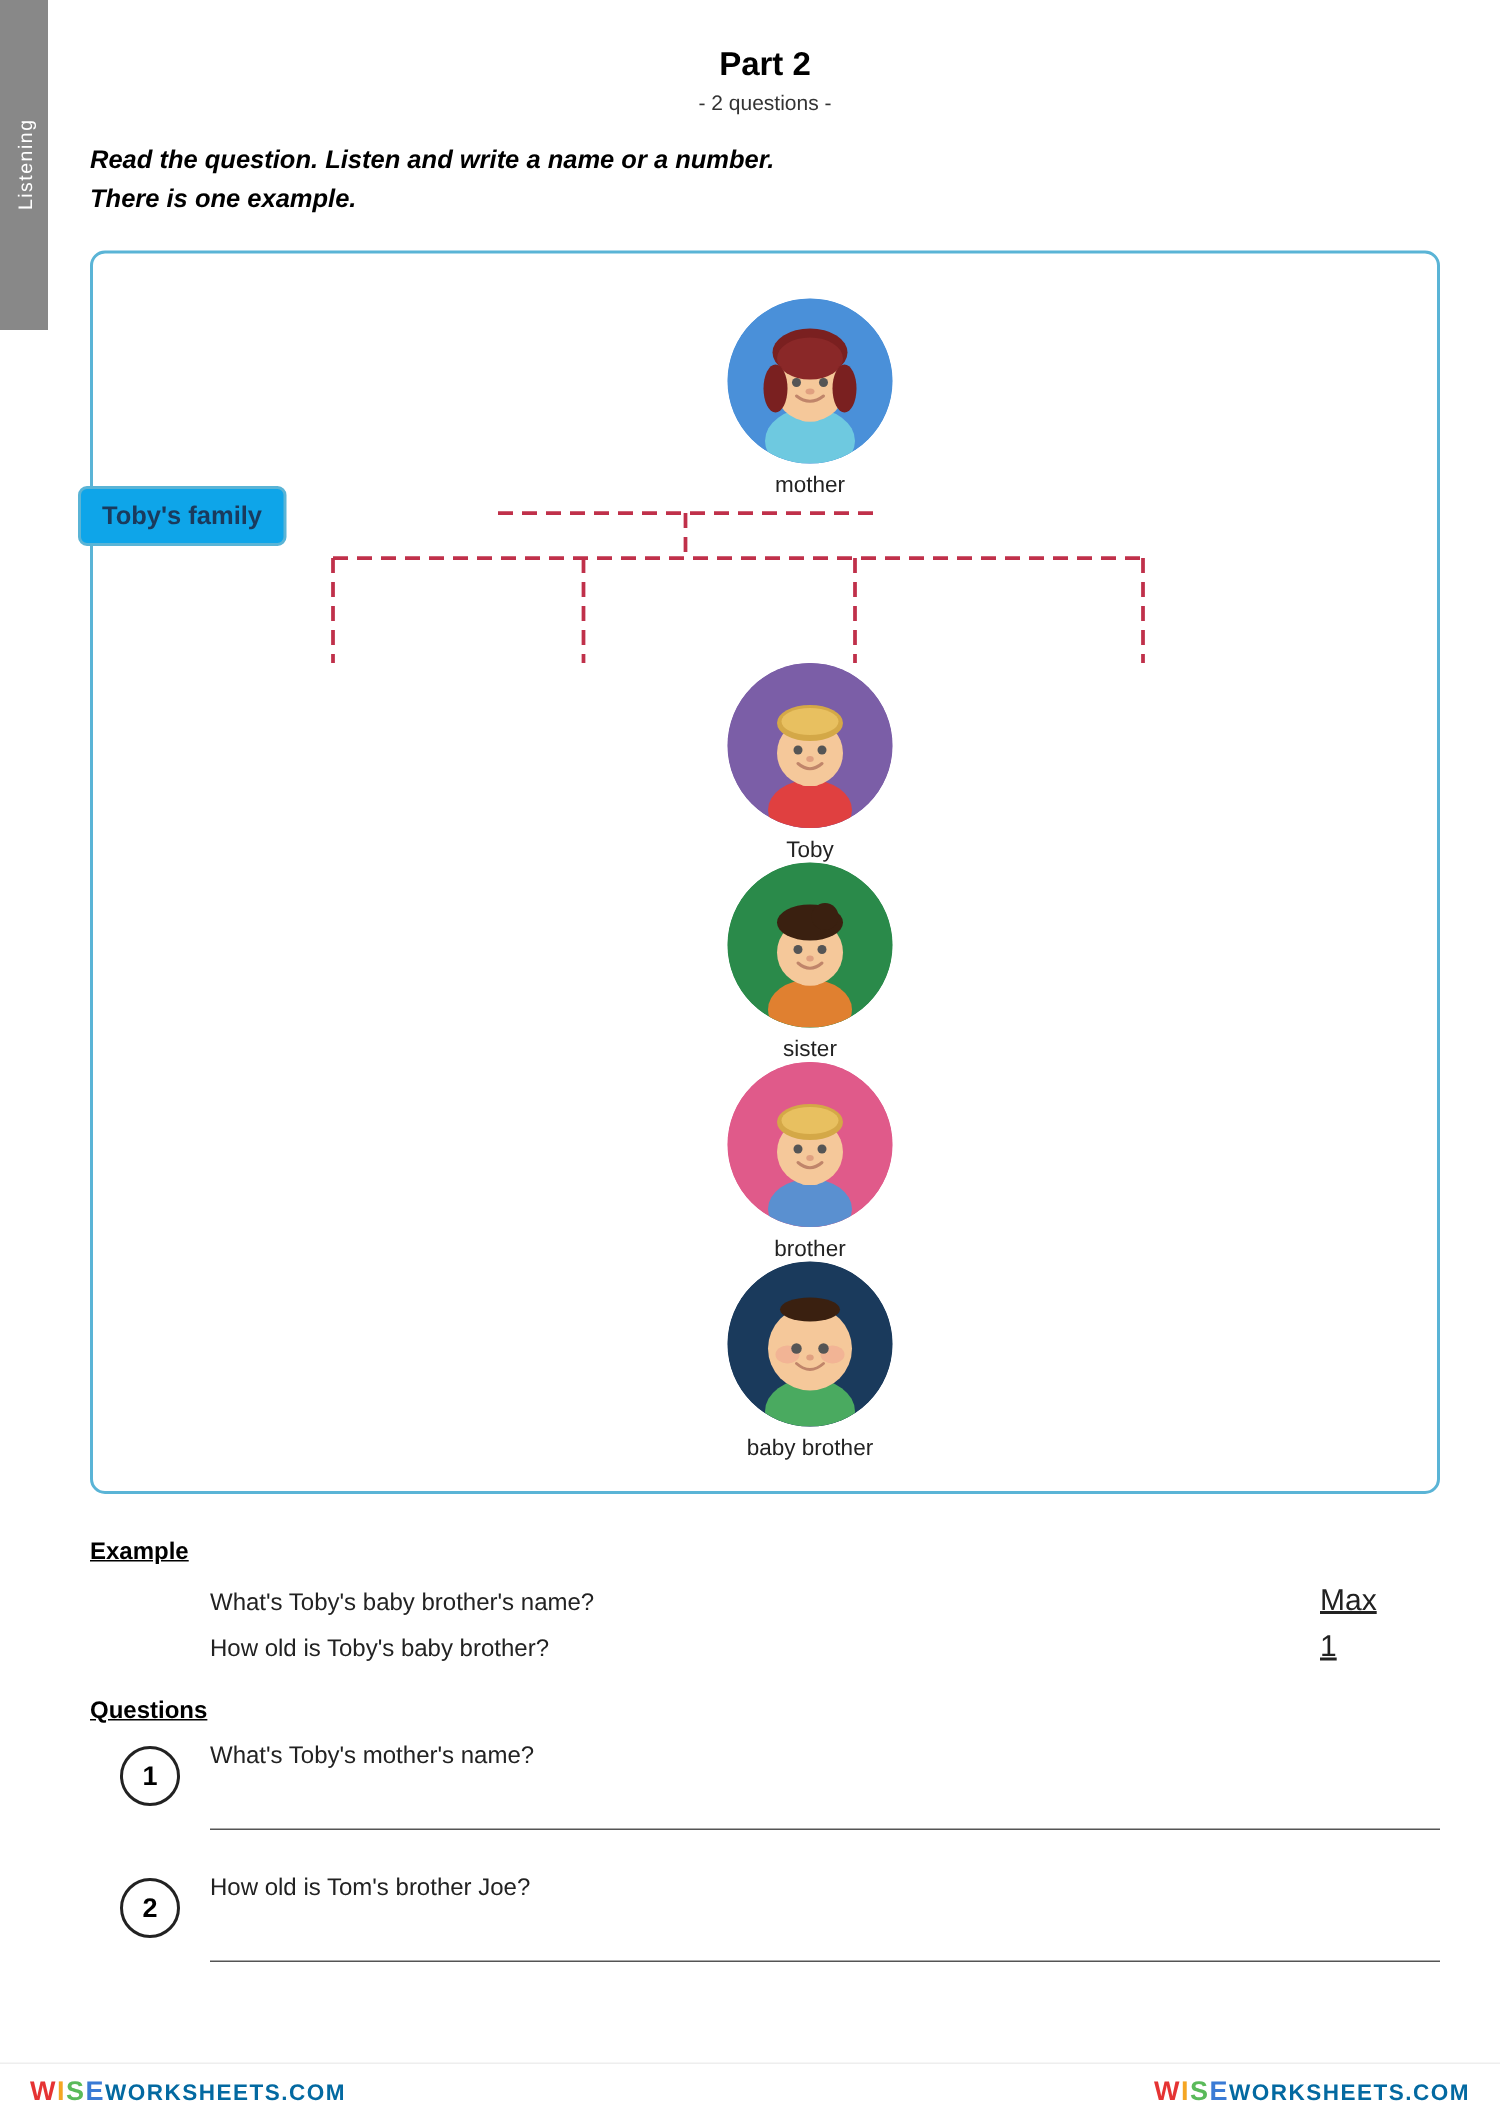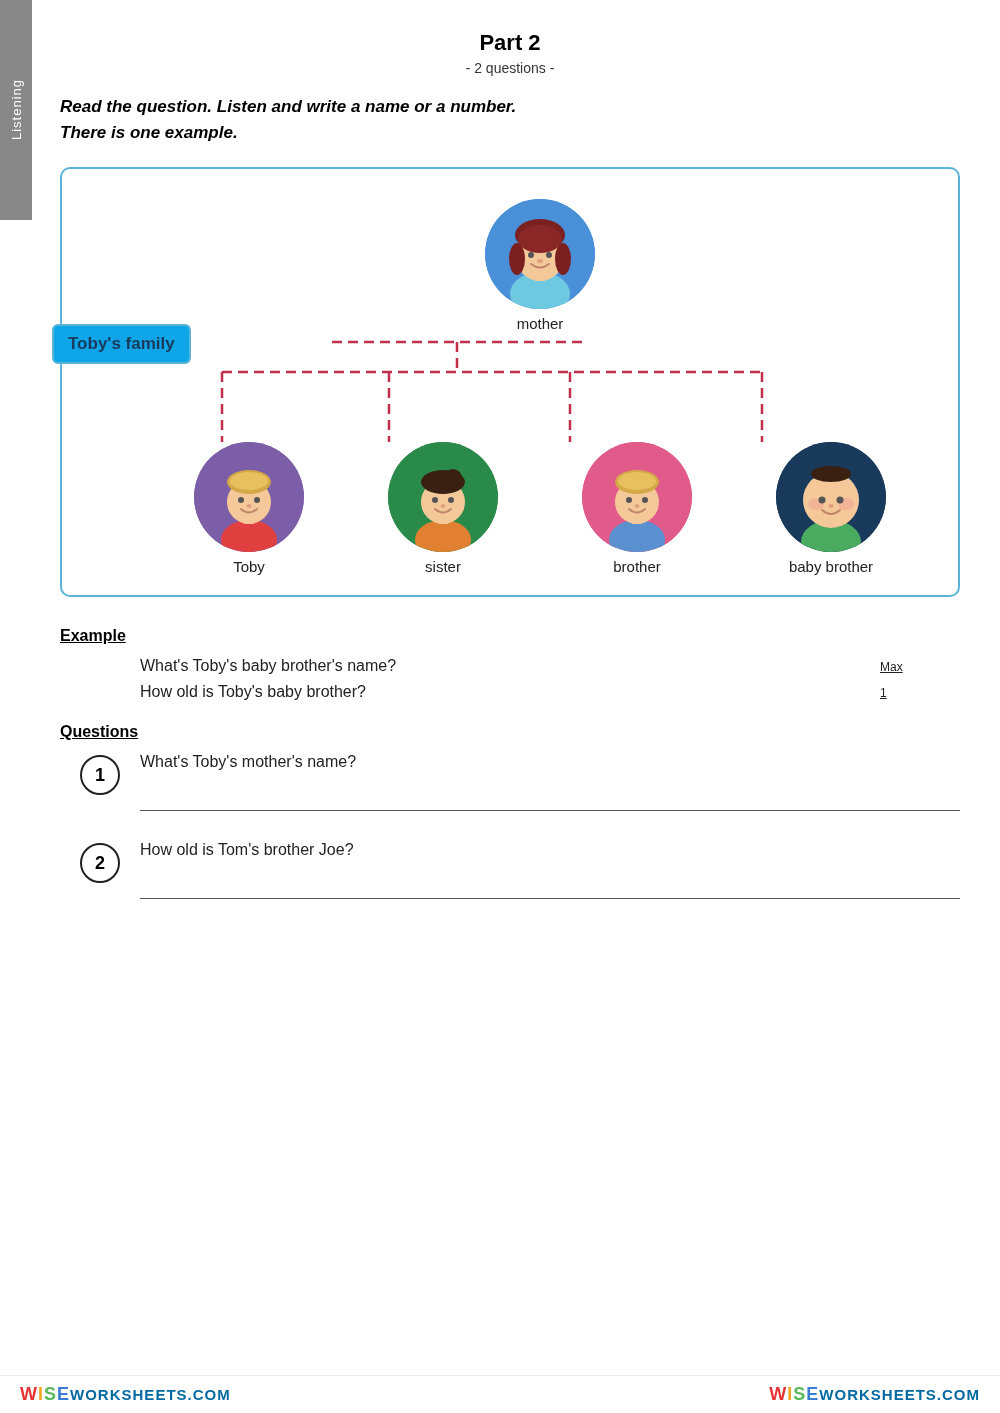--- a/index.html
+++ b/index.html
@@ -143,20 +143,21 @@
       color: #222;
       text-align: center;
     }
 
     
     .children-row {
       display: flex;
       justify-content: space-around;
       margin-left: 60px;
       margin-top: 0;
+      flex-direction: column;
     }
 
     
     .section-heading {
       font-size: 16px;
       font-weight: bold;
       text-decoration: underline;
       margin-bottom: 12px;
       margin-top: 10px;
     }
@@ -175,21 +176,21 @@
 
     .qa-question {
       flex: 1;
       color: #222;
     }
 
     .qa-answer {
       min-width: 80px;
       text-decoration: underline;
       color: #222;
-      font-size: 12px;
+      font-size: 20px;
     }
 
     
     .question-item {
       display: flex;
       align-items: flex-start;
       margin-bottom: 30px;
       margin-left: 20px;
     }
 

